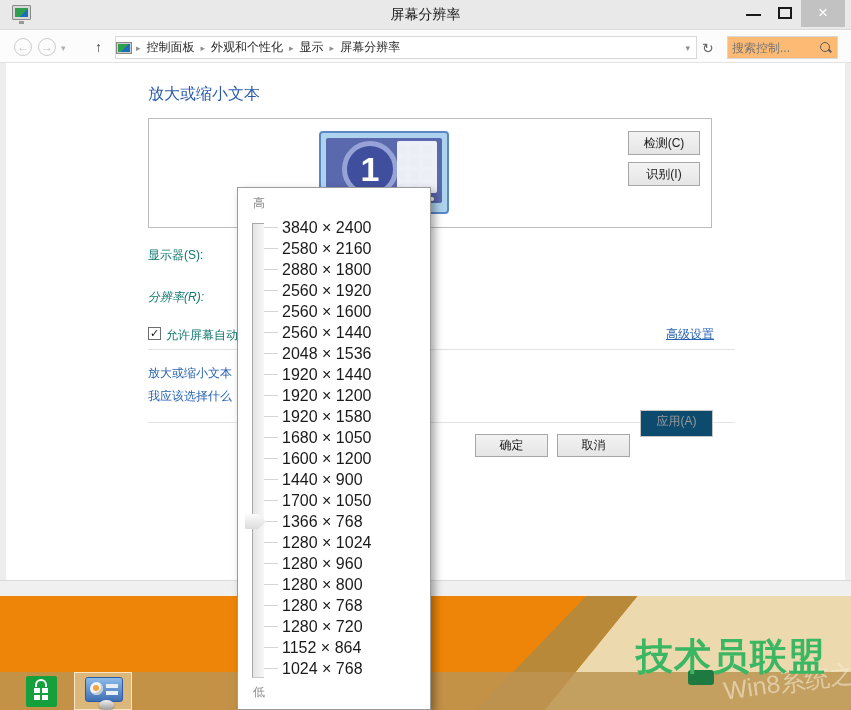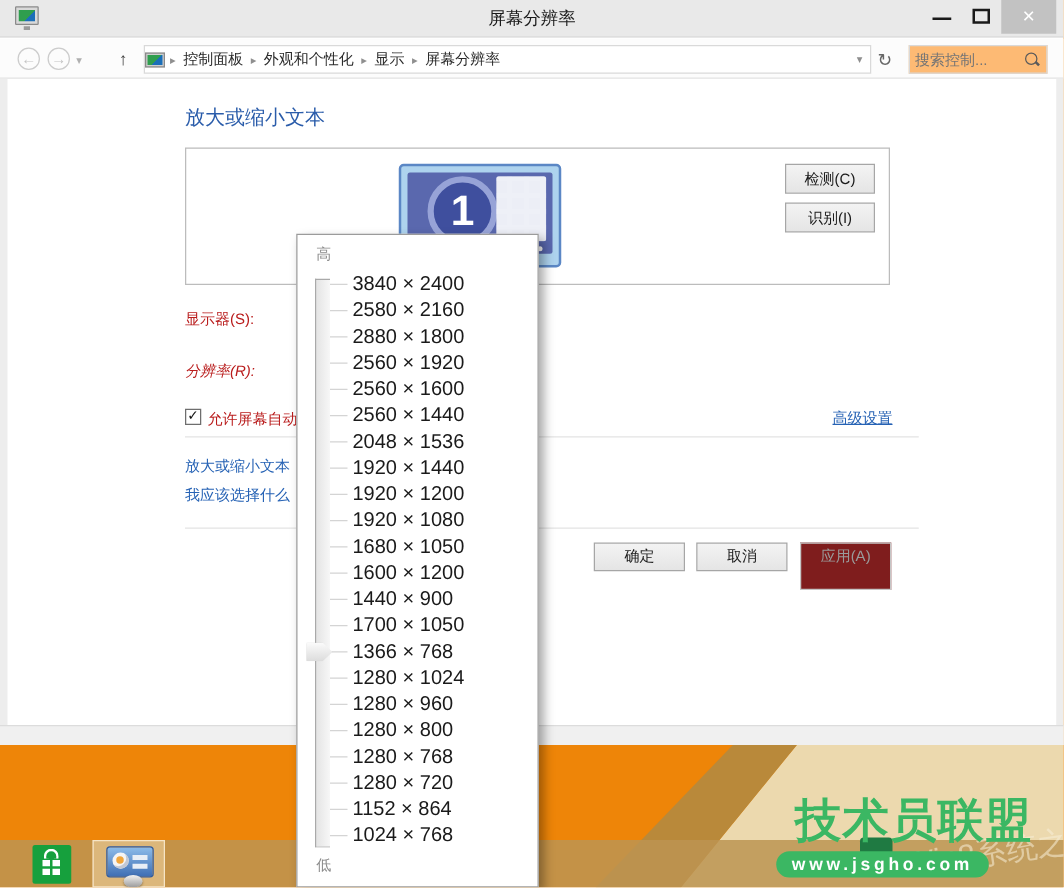--- a/index.html
+++ b/index.html
@@ -106,29 +106,29 @@
     background-color:#eef0f5;
     background-image:repeating-linear-gradient(90deg,#96a0be 0 9px,#fff 9px 13px),
                      repeating-linear-gradient(0deg,#96a0be 0 9px,#fff 9px 13px);
     background-blend-mode:screen; opacity:.9; }
   .monitor-dots { position:absolute; right:8px; bottom:2px; width:4px; height:4px; border-radius:50%;
     background:#fff; box-shadow:-8px 0 0 #fff; }
   .btn { position:absolute; background:linear-gradient(#f3f3f3,#e5e5e5); border:1px solid #a6a6a6;
     font-size:12px; color:#1a1a1a; text-align:center; cursor:pointer; font-family:"Liberation Sans",sans-serif; }
   .btn-detect { left:479px; top:12px; width:72px; height:24px; line-height:22px; }
   .btn-ident  { left:479px; top:43px; width:72px; height:24px; line-height:22px; }
-  .field-label { position:absolute; left:148px; font-size:12px; color:#b91c1c; }
+  .field-label { position:absolute; left:148px; font-size:12px; color:#0f766e; }
   .checkbox { position:absolute; left:148px; top:327px; width:13px; height:13px; background:#fff;
     border:1px solid #6e6e6e; font-size:11px; line-height:11px; text-align:center; color:#111; cursor:pointer; }
   .link { position:absolute; font-size:12px; color:#2763b5; cursor:pointer; }
   .divider { position:absolute; left:148px; width:587px; border-top:1px solid #e3e3e3; }
   .btn-ok    { left:475px; top:434px; width:73px; height:23px; line-height:21px; }
   .btn-cancel{ left:557px; top:434px; width:73px; height:23px; line-height:21px; }
-  .btn-apply { left:640px; top:434px; width:73px; height:38px; line-height:21px;
-    background:#7f1d1d; border-color:#c5c5c5; color:#9a9a9a; cursor:default; }
+  .btn-apply { left:640px; top:410px; width:73px; height:27px; line-height:21px;
+    background:#0c4a6e; border-color:#c5c5c5; color:#9a9a9a; cursor:default; }
 
   
   .panel { position:absolute; left:237px; top:187px; width:194px; height:523px; background:#fff;
     border:1px solid #9b9b9b; box-shadow:4px 4px 8px rgba(0,0,0,0.35); z-index:50; }
   .panel .hi { position:absolute; left:15px; top:7px; font-size:12px; color:#8c8c8c; }
   .panel .lo { position:absolute; left:15px; top:496px; font-size:12px; color:#8c8c8c; }
   .track { position:absolute; left:14px; top:35px; width:12px; height:455px;
     background:linear-gradient(to right,#e4e4e4,#f7f7f7); border-left:1px solid #a9a9a9;
     border-top:1px solid #a9a9a9; border-bottom:1px solid #c9c9c9; }
   .res-list { position:absolute; left:0; top:29px; width:194px; }
@@ -144,21 +144,20 @@
 <body>
 
 <div id="stage">
 
   <div class="desk-cream"></div>
   <div class="desk-mustard"></div>
 
   <div class="wm-logo"></div>
   <div class="wm-sub">Win8系统之家</div>
   <div class="wm-title">技术员联盟</div>
-  <div class="wm-pill">www.jsgho.com</div>
 
   <div class="taskbar">
     <div class="store-icon">
       <span class="handle"></span>
       <span class="flag"></span>
     </div>
     <div class="task-active">
       <div class="display-icon">
         <span class="dial"></span>
         <span class="bars"></span>
@@ -237,21 +236,21 @@
     <div class="res-list" id="res-list">
         <div class="res-row"><span class="tick"></span><span>3840 × 2400</span></div>
         <div class="res-row"><span class="tick"></span><span>2580 × 2160</span></div>
         <div class="res-row"><span class="tick"></span><span>2880 × 1800</span></div>
         <div class="res-row"><span class="tick"></span><span>2560 × 1920</span></div>
         <div class="res-row"><span class="tick"></span><span>2560 × 1600</span></div>
         <div class="res-row"><span class="tick"></span><span>2560 × 1440</span></div>
         <div class="res-row"><span class="tick"></span><span>2048 × 1536</span></div>
         <div class="res-row"><span class="tick"></span><span>1920 × 1440</span></div>
         <div class="res-row"><span class="tick"></span><span>1920 × 1200</span></div>
-        <div class="res-row"><span class="tick"></span><span>1920 × 1080</span></div>
+        <div class="res-row"><span class="tick"></span><span>1920 × 1580</span></div>
         <div class="res-row"><span class="tick"></span><span>1680 × 1050</span></div>
         <div class="res-row"><span class="tick"></span><span>1600 × 1200</span></div>
         <div class="res-row"><span class="tick"></span><span>1440 × 900</span></div>
         <div class="res-row"><span class="tick"></span><span>1700 × 1050</span></div>
         <div class="res-row selected"><span class="tick"></span><span>1366 × 768</span></div>
         <div class="res-row"><span class="tick"></span><span>1280 × 1024</span></div>
         <div class="res-row"><span class="tick"></span><span>1280 × 960</span></div>
         <div class="res-row"><span class="tick"></span><span>1280 × 800</span></div>
         <div class="res-row"><span class="tick"></span><span>1280 × 768</span></div>
         <div class="res-row"><span class="tick"></span><span>1280 × 720</span></div>

